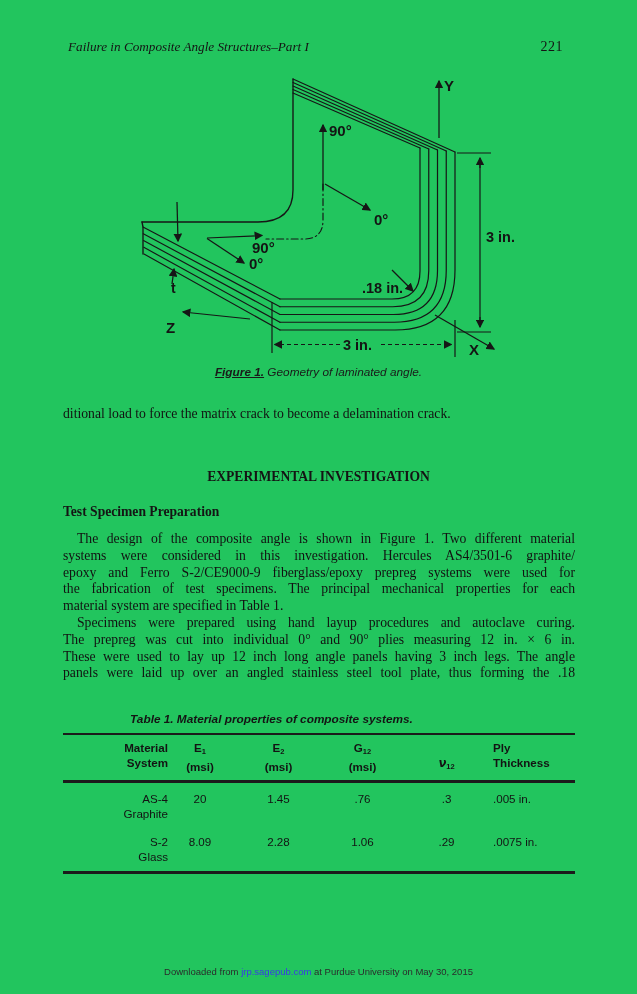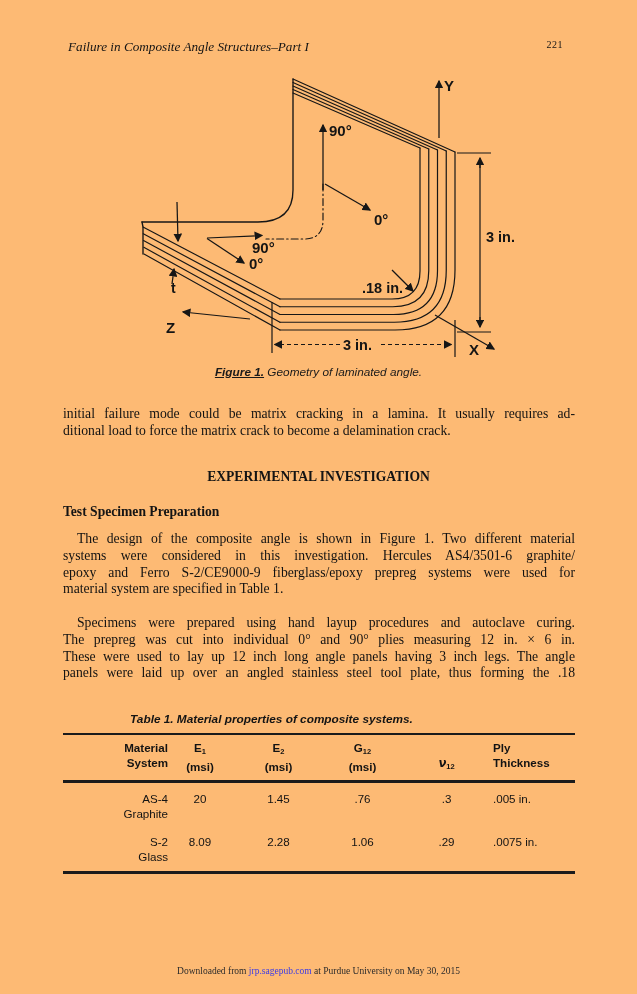--- a/index.html
+++ b/index.html
@@ -1,24 +1,24 @@
 <!DOCTYPE html>
 <html><head>
 <meta charset="utf-8">
 <style>
   html,body{margin:0;padding:0;background:#e8e8e8;}
   .page{
-    position:relative;width:637px;height:994px;background:#fdba74;
+    position:relative;width:637px;height:994px;background:#22c55e;
     font-family:"Liberation Serif",serif;color:#141414;overflow:hidden;
     margin:0 auto;
   }
   
   .running-head{position:absolute;top:39px;left:68px;right:74px;font-size:13.2px;}
   .rh-title{font-style:italic;}
-  .rh-page{position:absolute;right:0;top:0;font-style:normal;font-size:10px;letter-spacing:.5px;text-align:right;}
+  .rh-page{position:absolute;right:0;top:0;font-style:normal;font-size:14px;letter-spacing:.5px;text-align:right;}
   
   .figure-wrap{position:absolute;left:100px;top:72px;width:462px;height:306px;}
   .fig-caption{position:absolute;top:365px;left:0;width:637px;text-align:center;
     font-family:"Liberation Sans",sans-serif;font-style:italic;font-size:11.8px;color:#1a1a1a;}
   .fig-caption b{font-weight:700;text-decoration:underline;}
   
   .para{position:absolute;left:63px;width:512px;font-size:13.7px;line-height:16.8px;color:#121212;}
   .bl{text-align:justify;text-align-last:justify;}
   .bl.last{text-align-last:left;}
   .bl.ind{text-indent:14px;}
@@ -38,21 +38,21 @@
   .trow.rlast{border-bottom:3px solid #1b1b1b;padding-bottom:7px;}
   .tc{text-align:center;}
   .tr-al{text-align:left;}
   .tl{text-align:right;}
   .th-nu{display:flex;flex-direction:column;}
   .th-nu .nu-line{margin-top:auto;text-align:center;}
   .nu-sym{font-style:italic;font-family:"DejaVu Sans",sans-serif;}
   sub{font-size:7.5px;vertical-align:-2px;letter-spacing:0;}
   
   .footer{position:absolute;top:966px;left:0;width:637px;text-align:center;
-    font-family:Liberation Serif, serif;font-size:9.5px;color:#2b2b2b;}
+    font-family:Liberation Sans, sans-serif;font-size:9.5px;color:#2b2b2b;}
   .footer a{color:#3a3ae6;text-decoration:none;cursor:pointer;}
   
   svg text{font-family:"Liberation Sans",sans-serif;font-weight:700;fill:#141414;}
 </style>
 </head>
 <body>
 
 <div class="page">
 
   <div class="running-head">
@@ -122,31 +122,31 @@
         <text x="386" y="170" font-size="14.5">3 in.</text>
         <text x="243" y="278" font-size="14.5">3 in.</text>
         <text x="369" y="283">X</text>
       </g>
     </svg>
   </div>
 
   <div class="fig-caption"><b>Figure 1.</b><span> Geometry of laminated angle.</span></div>
 
   <div class="para" style="top:406px;">
-    <div class="bl">initial failure mode could be matrix cracking in a lamina. It usually requires ad-</div>
     <div class="bl last">ditional load to force the matrix crack to become a delamination crack.</div>
   </div>
 
   <div class="section-heading">EXPERIMENTAL INVESTIGATION</div>
   <div class="subsection-heading">Test Specimen Preparation</div>
 
   <div class="para" style="top:531px;">
     <div class="bl ind">The design of the composite angle is shown in Figure 1. Two different material</div>
     <div class="bl">systems were considered in this investigation. Hercules AS4/3501-6 graphite/</div>
     <div class="bl">epoxy and Ferro S-2/CE9000-9 fiberglass/epoxy prepreg systems were used for</div>
+    <div class="bl">the fabrication of test specimens. The principal mechanical properties for each</div>
     <div class="bl last">material system are specified in Table 1.</div>
   </div>
 
   <div class="para" style="top:615px;">
     <div class="bl ind">Specimens were prepared using hand layup procedures and autoclave curing.</div>
     <div class="bl">The prepreg was cut into individual 0° and 90° plies measuring 12 in. × 6 in.</div>
     <div class="bl">These were used to lay up 12 inch long angle panels having 3 inch legs. The angle</div>
     <div class="bl">panels were laid up over an angled stainless steel tool plate, thus forming the .18</div>
   </div>
 

